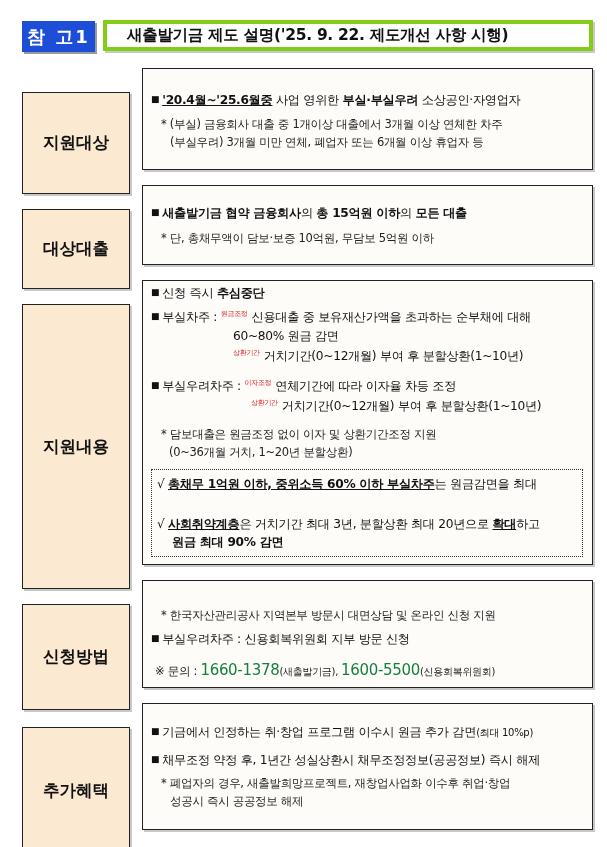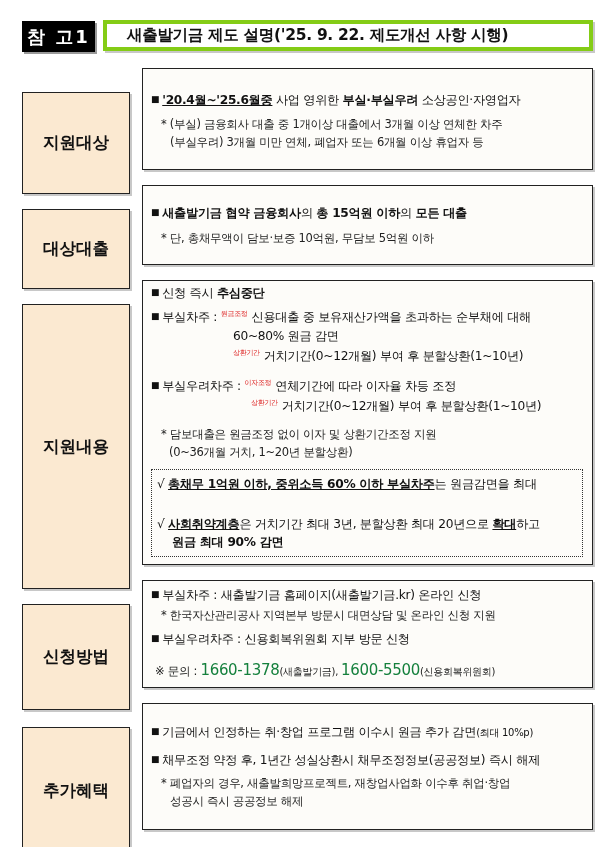--- a/index.html
+++ b/index.html
@@ -1,19 +1,19 @@
 <!DOCTYPE html>
 <html><head>
 <meta charset="utf-8">
 <style>
   html, body { margin:0; padding:0; background:#ffffff; }
   body { width:607px; height:847px; position:relative; overflow:hidden;
          font-family:"DejaVu Sans","Liberation Sans",sans-serif; color:#111; }
   .badge { position:absolute; left:22px; top:21px; width:73px; height:31px;
-           background:#000000; color:#fff; font-weight:bold; font-size:18px;
+           background:#1d4ed8; color:#fff; font-weight:bold; font-size:18px;
            display:flex; align-items:center; justify-content:center; letter-spacing:2px;
            box-shadow:2px 2px 0 #9a9a9a; }
   .titlebox { position:absolute; left:103px; top:20px; width:490px; height:31px;
               border:4px solid #84cc16; background:#fff; box-sizing:border-box;
               display:flex; align-items:center; padding-left:20px;
               font-size:15.5px; font-weight:bold; letter-spacing:-0.3px;
               box-shadow:2px 2px 0 #c8c8c8; }
   .label { position:absolute; left:22px; width:108px; box-sizing:border-box;
            border:1px solid #222; background:#fbe9d1;
            display:flex; align-items:center; justify-content:center;
@@ -86,23 +86,20 @@
     <div class="line" style="top:46px;left:5px;">
       <span>√</span>
       <span class="b u">사회취약계층</span><span>은 거치기간 최대 3년, 분할상환 최대 20년으로 </span><span class="b u">확대</span><span>하고</span>
     </div>
     <div class="line b" style="top:64px;left:20px;">원금 최대 90% 감면</div>
   </div>
 </div>
 
 <div class="label" style="top:580px;height:106px;">신청방법</div>
 <div class="content" style="top:580px;height:108px;">
-  <div class="line" style="top:6px;left:8px;">
-    <span class="sq">■</span><span>부실차주 : 새출발기금 홈페이지(새출발기금.kr) 온라인 신청</span>
-  </div>
   <div class="line note" style="top:27px;left:18px;">* 한국자산관리공사 지역본부 방문시 대면상담 및 온라인 신청 지원</div>
   <div class="line" style="top:50px;left:8px;">
     <span class="sq">■</span><span>부실우려차주 : 신용회복위원회 지부 방문 신청</span>
   </div>
   <div class="line note" style="top:80px;left:12px;">
     <span>※ 문의 : </span><span class="blue">1660-1378</span><span class="small">(새출발기금), </span><span class="blue">1600-5500</span><span class="small">(신용회복위원회)</span>
   </div>
 </div>
 
 <div class="label" style="top:703px;height:127px;">추가혜택</div>

